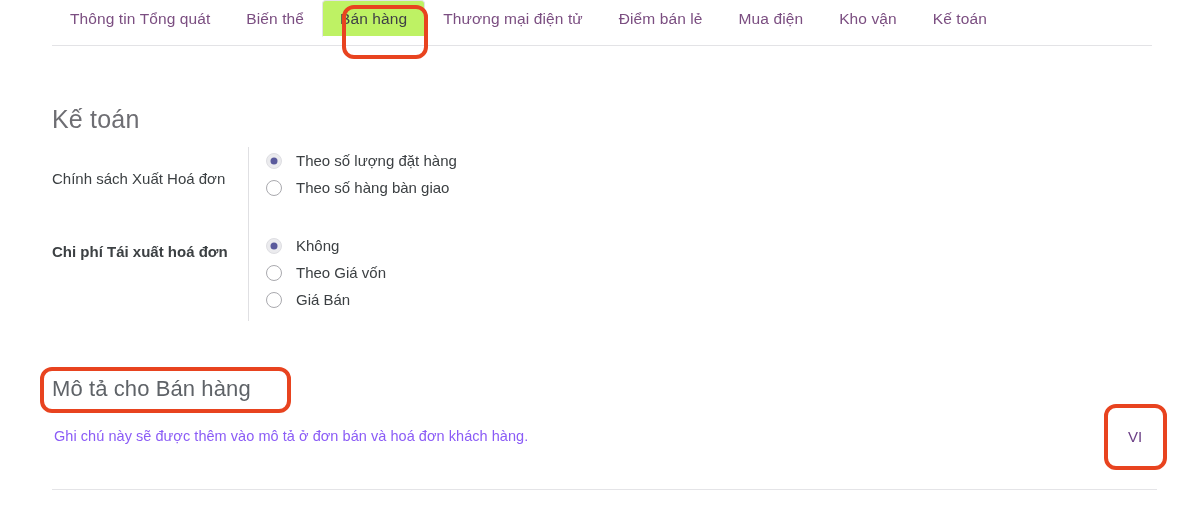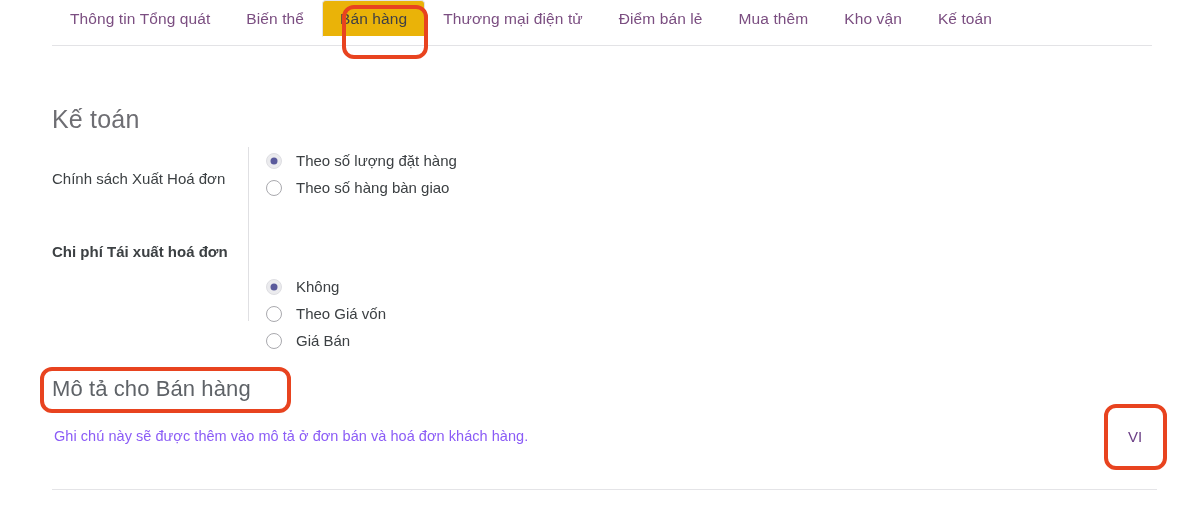--- a/index.html
+++ b/index.html
@@ -52,21 +52,21 @@
     white-space: nowrap;
     box-sizing: border-box;
     background: transparent;
     border: 1px solid transparent;
     border-bottom: none;
     cursor: pointer;
     height: 37px;
   }
   .tab.active {
     color: #3f3f46;
-    background: #eab308;
+    background: #bef264;
     border: 1px solid #e3e3e6;
     border-bottom: 1px solid #ffffff;
     border-top-left-radius: 4px;
     border-top-right-radius: 4px;
     position: relative;
     z-index: 3;
   }
 
   
   .section-title {
@@ -221,21 +221,21 @@
 <body>
 
 <div class="tabbar">
   <div class="tabbar-underline"></div>
   <div class="tabs" id="tabs-container">
       <div class="tab">Thông tin Tổng quát</div>
       <div class="tab">Biến thể</div>
       <div class="tab active">Bán hàng</div>
       <div class="tab">Thương mại điện tử</div>
       <div class="tab">Điểm bán lẻ</div>
-      <div class="tab">Mua thêm</div>
+      <div class="tab">Mua điện</div>
       <div class="tab">Kho vận</div>
       <div class="tab">Kế toán</div>
     </div>
 </div>
 
 <div class="section-title">Kế toán</div>
 
 <div class="divider-v"></div>
 <div class="form-grid" id="form-grid">
     <div class="field-row" style="top: 0px; left: 0px;">
@@ -246,21 +246,21 @@
           <span class="option-label">Theo số lượng đặt hàng</span>
         </div>
         <div class="option">
           <span class="radio"></span>
           <span class="option-label">Theo số hàng bàn giao</span>
         </div>
       </div>
     </div>
     <div class="field-row" style="top: 85px; left: 0px;">
       <div class="field-label" style="top: 8px; font-weight: bold;">Chi phí Tái xuất hoá đơn</div>
-      <div class="options" style="top: 0px; margin-top: 41px;">
+      <div class="options" style="top: 0px;">
         <div class="option">
           <span class="radio checked"></span>
           <span class="option-label">Không</span>
         </div>
         <div class="option">
           <span class="radio"></span>
           <span class="option-label">Theo Giá vốn</span>
         </div>
         <div class="option">
           <span class="radio"></span>

